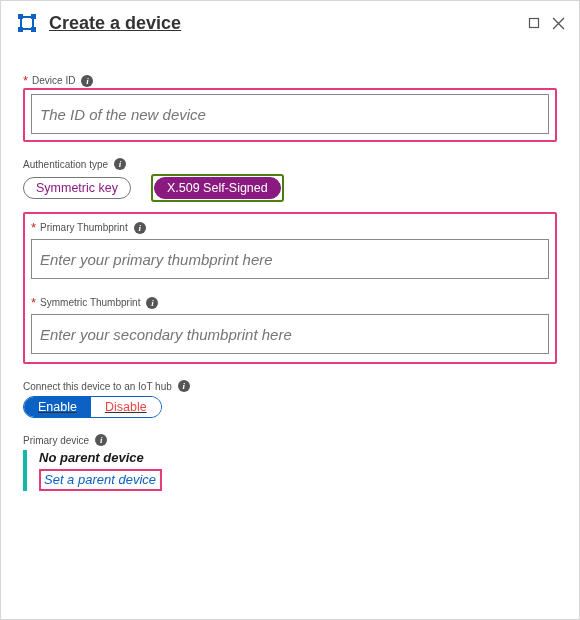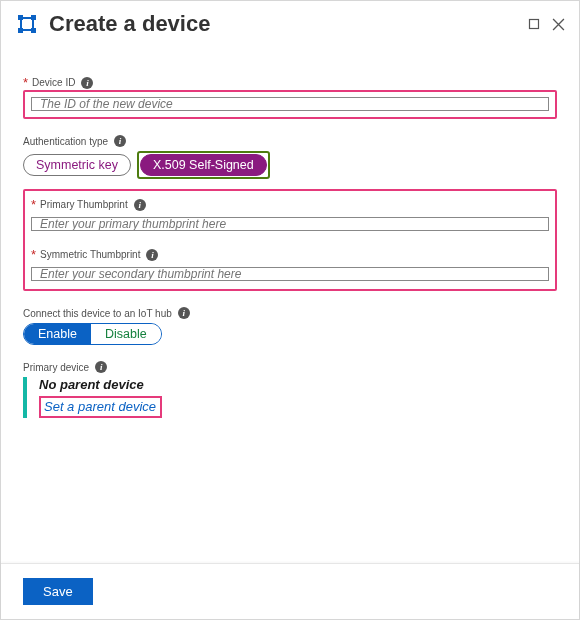--- a/index.html
+++ b/index.html
@@ -1,39 +1,39 @@
 <!DOCTYPE html>
 <html><head>
 <meta charset="utf-8">
 <style>
   * { box-sizing: border-box; }
   html, body { margin: 0; padding: 0; font-family: "Segoe UI", -apple-system, Helvetica, Arial, sans-serif; font-size: 13px; color: #323130; }
   .panel { width: 580px; height: 620px; border: 1px solid #d6d6d6; position: relative; }
   .titlebar { display: flex; align-items: center; padding: 10px 14px 10px 14px; border-bottom: none; }
   .titlebar .logo { width: 24px; height: 24px; margin-right: 10px; }
-  .titlebar .title { font-size: 22px; font-weight: 600; color: #333; flex: 1; }
+  .titlebar .title { font-size: 18px; font-weight: 600; color: #333; flex: 1; text-decoration: underline; }
   .winbtn { width: 14px; height: 14px; margin-left: 10px; display: inline-flex; align-items: center; justify-content: center; color: #555; cursor: pointer; }
   .body { padding: 12px 22px 0 22px; }
   .label-row { display: flex; align-items: center; margin-top: 16px; margin-bottom: 4px; }
   .req { color: #c62828; margin-right: 4px; }
   .label { color: #505050; font-size: 10px; }
   .info-icon { width: 12px; height: 12px; margin-left: 6px; border-radius: 50%; background: #555; color: #fff; font-size: 9px; font-weight: bold; display: inline-flex; align-items: center; justify-content: center; font-style: italic; font-family: Georgia, serif; }
-  .text-input { width: 100%; height: 14px; border: 1px solid #888; padding: 2px 8px; font-style: italic; color: #808080; font-size: 12px; font-family: inherit; }
+  .text-input { width: 100%; height: 40px; border: 1px solid #888; padding: 2px 8px; font-style: italic; color: #808080; font-size: 15px; font-family: inherit; }
   .highlight-box { border: 2px solid #e53a7b; padding: 6px 6px; border-radius: 2px; }
   .highlight-box.first { padding: 4px 6px 6px 6px; margin-top: -4px; }
   .highlight-box.second { padding: 2px 6px 8px 6px; }
-  .pill-row { display: flex; gap: 6px; margin-top: 4px; align-items: center; }
+  .pill-row { display: flex; gap: 20px; margin-top: 4px; align-items: center; }
   .pill { border: 1px solid #777; border-radius: 14px; padding: 3px 12px; font-size: 12.5px; background: #fff; cursor: pointer; }
   .pill.purple { background: #8a1a7f; color: #fff; border: 1px solid #8a1a7f; }
   .pill.purple-text { color: #8a1a7f; }
   .pill-highlight { border: 2px solid #4d7c0f; border-radius: 3px; padding: 1px; }
-  .toggle-group { display: flex; border: 1px solid #0b62c4; border-radius: 14px; overflow: hidden; width: max-content; margin-top: 4px; }
+  .toggle-group { display: flex; border: 1px solid #0b62c4; border-radius: 14px; overflow: hidden; width: max-content; margin-top: 4px; text-decoration: underline; }
   .toggle-opt { padding: 3px 14px; font-size: 12.5px; cursor: pointer; }
   .toggle-opt.on { background: #0b62c4; color: #fff; }
-  .toggle-opt.off { background: #fff; color: #15803d; }
+  .toggle-opt.off { background: #fff; color: #ef4444; }
   .parent-block { border-left: 4px solid #14b8a6; padding-left: 12px; margin-top: 4px; font-style: italic; }
   .parent-none { font-weight: 700; color: #1a1a1a; margin-bottom: 4px; }
   .set-parent-link { color: #0b62c4; font-size: 13px; cursor: pointer; display: inline-block; }
   .link-highlight { border: 2px solid #e53a7b; padding: 1px 4px 2px 3px; width: max-content; }
   .footer { position: absolute; left: 0; right: 0; bottom: 0; height: 56px; background: #fff; border-top: 1px solid #e6e6e6; box-shadow: 0 -1px 2px rgba(0,0,0,0.04); display: flex; align-items: center; padding-left: 22px; }
   .save-btn { background: #0b62c4; color: #fff; border: none; padding: 6px 20px; font-size: 13px; cursor: pointer; }
   .spacer-sm { height: 10px; }
 </style>
 </head>
 <body>
@@ -122,17 +122,14 @@
     </div>
     <div class="parent-block">
       <div class="parent-none">No parent device</div>
       <div class="link-highlight">
         <span class="set-parent-link">Set a parent device</span>
       </div>
     </div>
 
   </div>
 
-  <div class="footer">
-    <button class="save-btn">Save</button>
-  </div>
 
 </div>
 
 </body></html>

